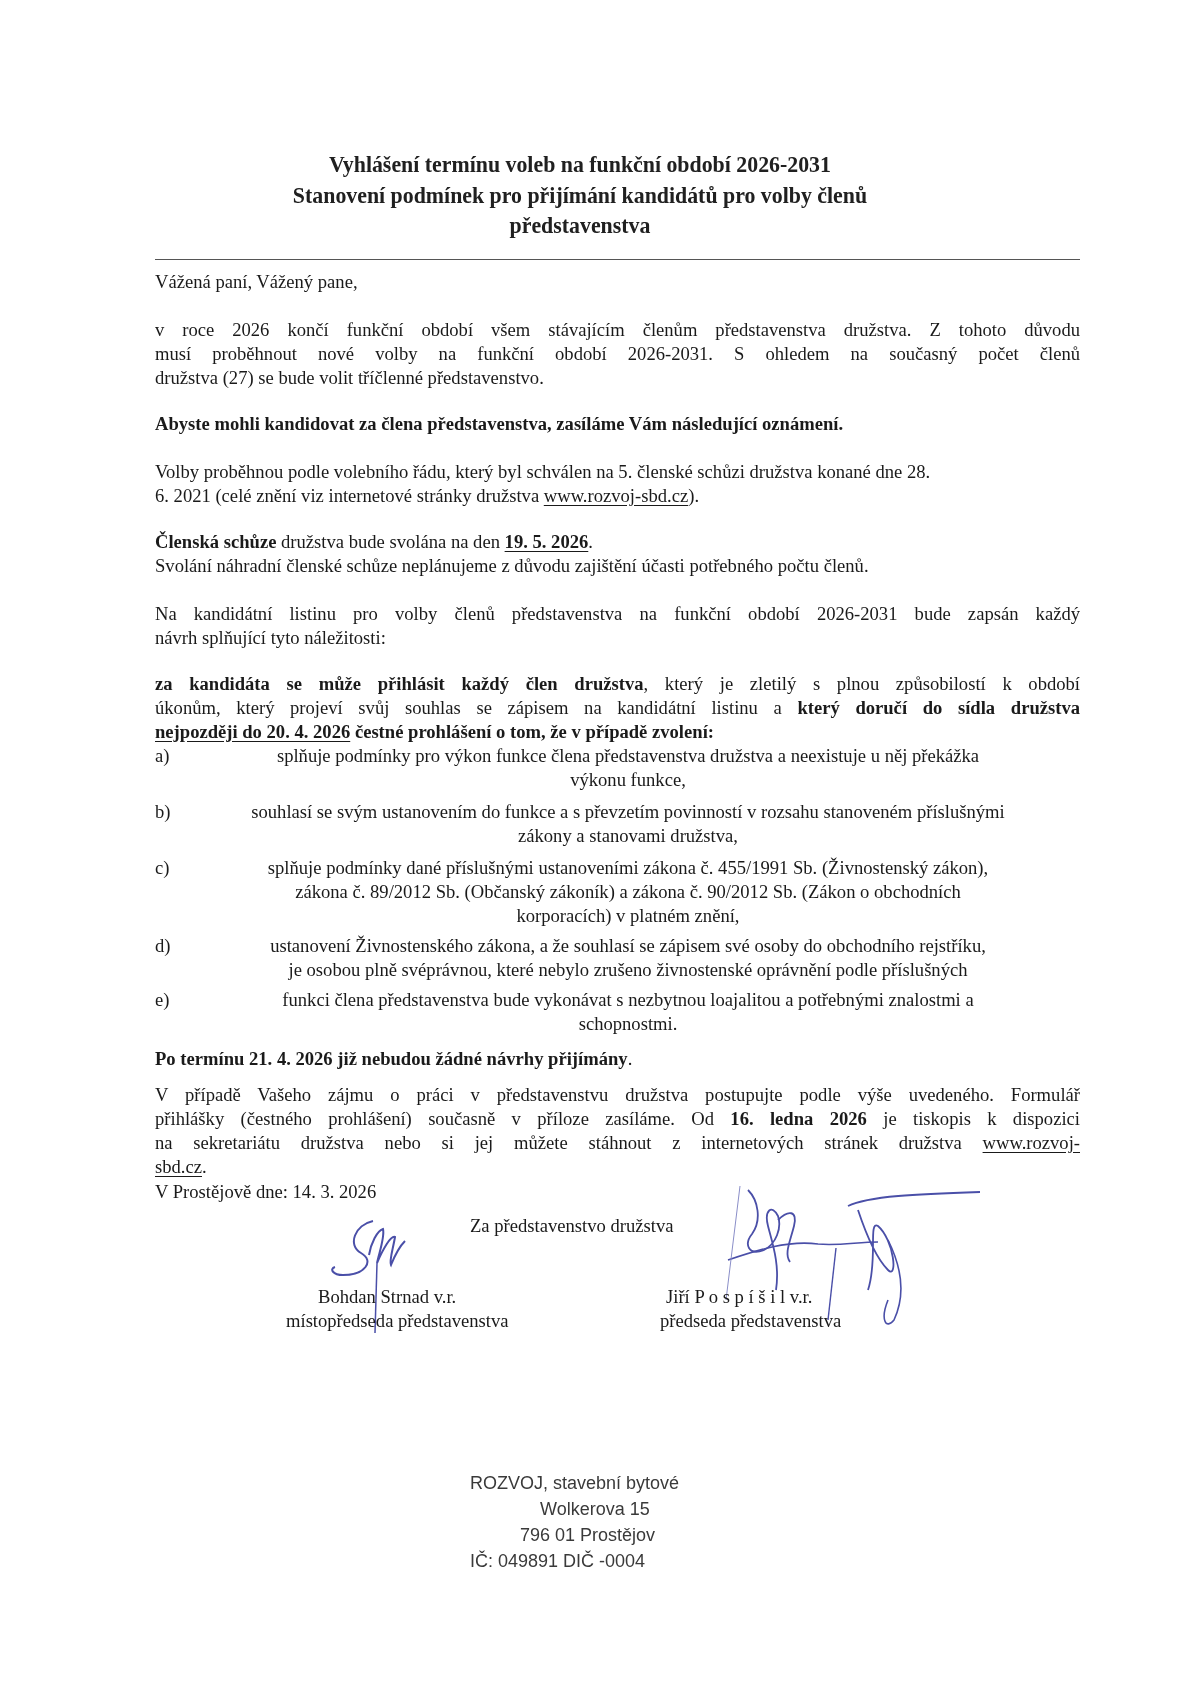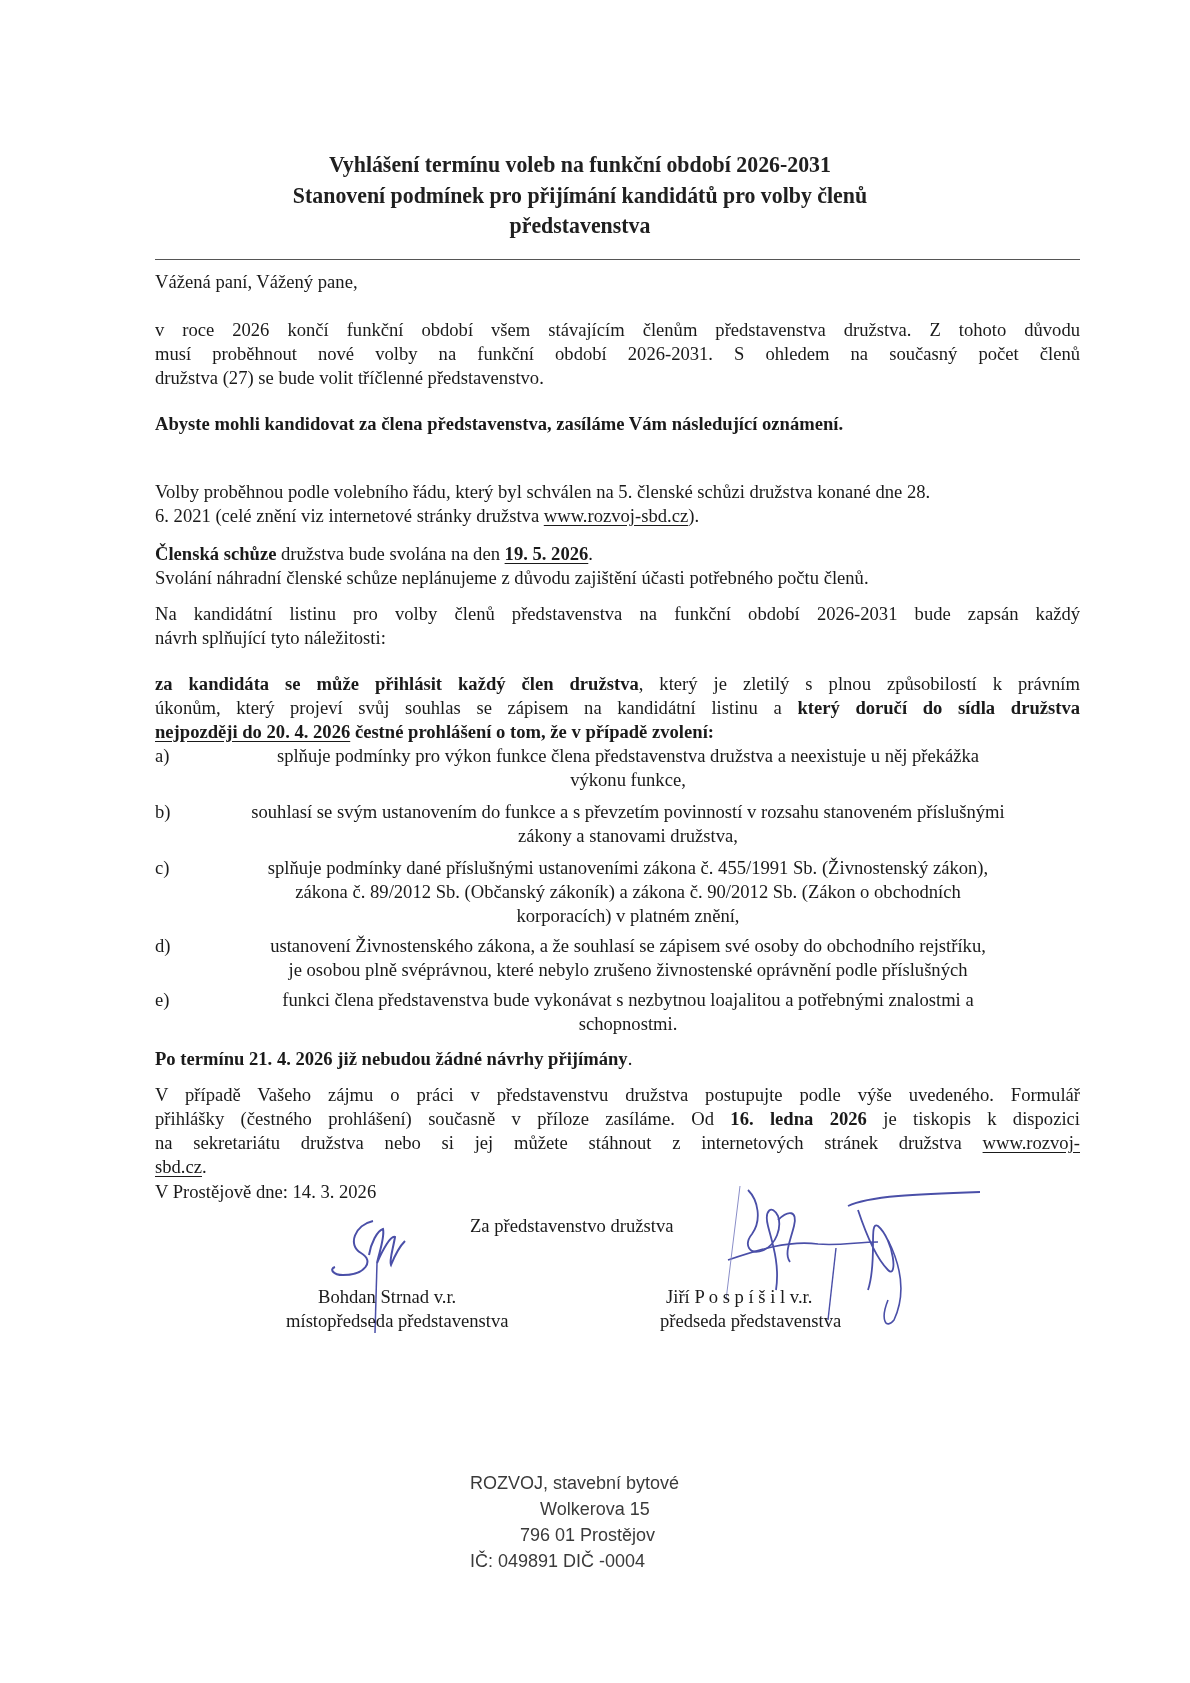--- a/index.html
+++ b/index.html
@@ -39,37 +39,37 @@
   <div class="p" style="top:270px;">Vážená paní, Vážený pane,</div>
 
   <div class="p" style="top:318px;">
     <span class="just">v roce 2026 končí funkční období všem stávajícím členům představenstva družstva. Z tohoto důvodu</span>
     <span class="just">musí proběhnout nové volby na funkční období 2026-2031. S ohledem na současný počet členů</span>
     <span class="line">družstva (27) se bude volit tříčlenné představenstvo.</span>
   </div>
 
   <div class="p b" style="top:412px;">Abyste mohli kandidovat za člena představenstva, zasíláme Vám následující oznámení.</div>
 
-  <div class="p" style="top:460px;margin-top:20px;">
+  <div class="p" style="top:460px;">
     <span class="line">Volby proběhnou podle volebního řádu, který byl schválen na 5. členské schůzi družstva konané dne 28.</span>
     <span class="line"><span>6. 2021 (celé znění viz internetové stránky družstva </span><span class="u">www.rozvoj-sbd.cz</span><span>).</span></span>
   </div>
 
-  <div class="p" style="top:530px;margin-top:12px;">
+  <div class="p" style="top:530px;">
     <span class="line"><b>Členská schůze</b><span> družstva bude svolána na den </span><b class="u">19. 5. 2026</b><span>.</span></span>
     <span class="line">Svolání náhradní členské schůze neplánujeme z důvodu zajištění účasti potřebného počtu členů.</span>
   </div>
 
   <div class="p" style="top:602px;">
     <span class="just">Na kandidátní listinu pro volby členů představenstva na funkční období 2026-2031 bude zapsán každý</span>
     <span class="line">návrh splňující tyto náležitosti:</span>
   </div>
 
   <div class="p" style="top:672px;">
-    <span class="just"><b>za kandidáta se může přihlásit každý člen družstva</b><span>, který je zletilý s plnou způsobilostí k právním</span></span>
+    <span class="just"><b>za kandidáta se může přihlásit každý člen družstva</b><span>, který je zletilý s plnou způsobilostí k období</span></span>
     <span class="just"><span>úkonům, který projeví svůj souhlas se zápisem na kandidátní listinu a </span><b>který doručí do sídla družstva</b></span>
     <span class="line"><b class="u">nejpozději do 20. 4. 2026</b><b> čestné prohlášení o tom, že v případě zvolení:</b></span>
   </div>
 
   <div class="item" style="top:744px;">
     <span class="mark">a)</span>
     <span class="txt">
         <span class="line" style="display:block">splňuje podmínky pro výkon funkce člena představenstva družstva a neexistuje u něj překážka</span>
         <span style="display:block">výkonu funkce,</span>
       </span>

